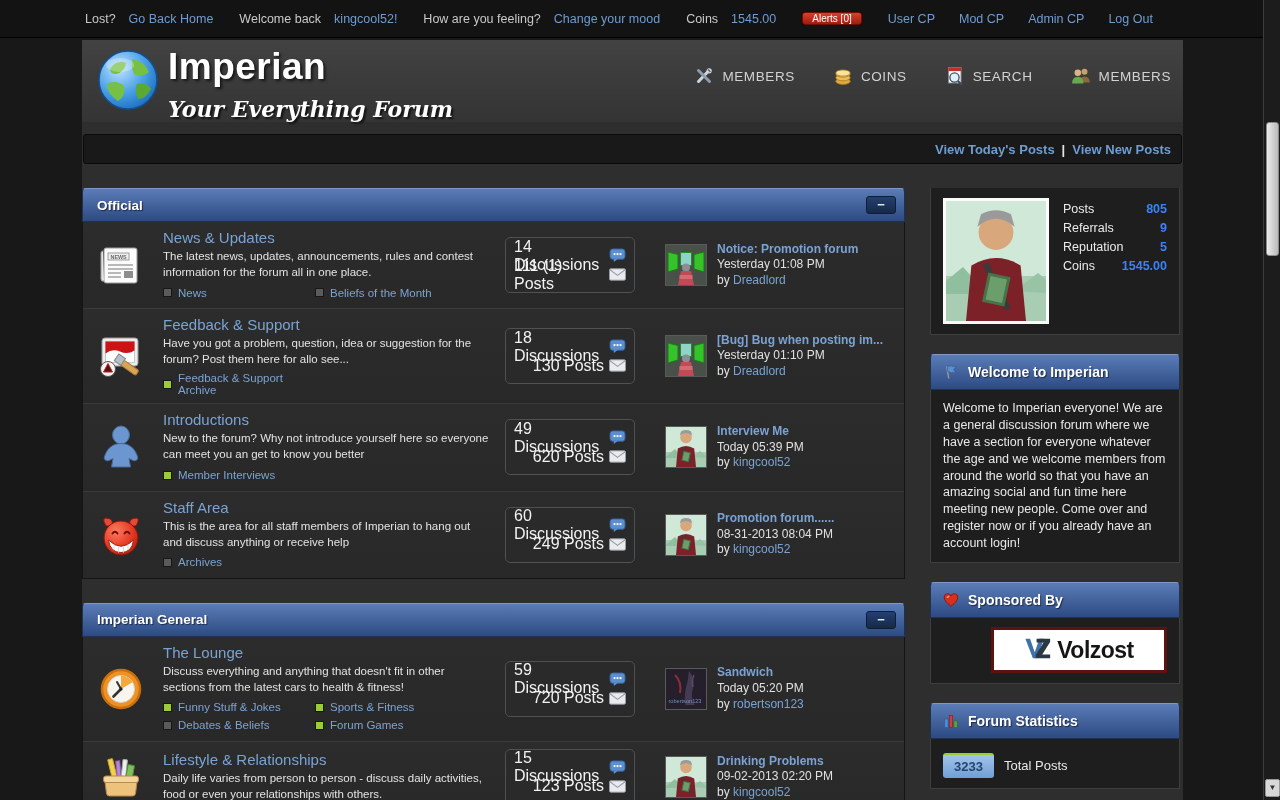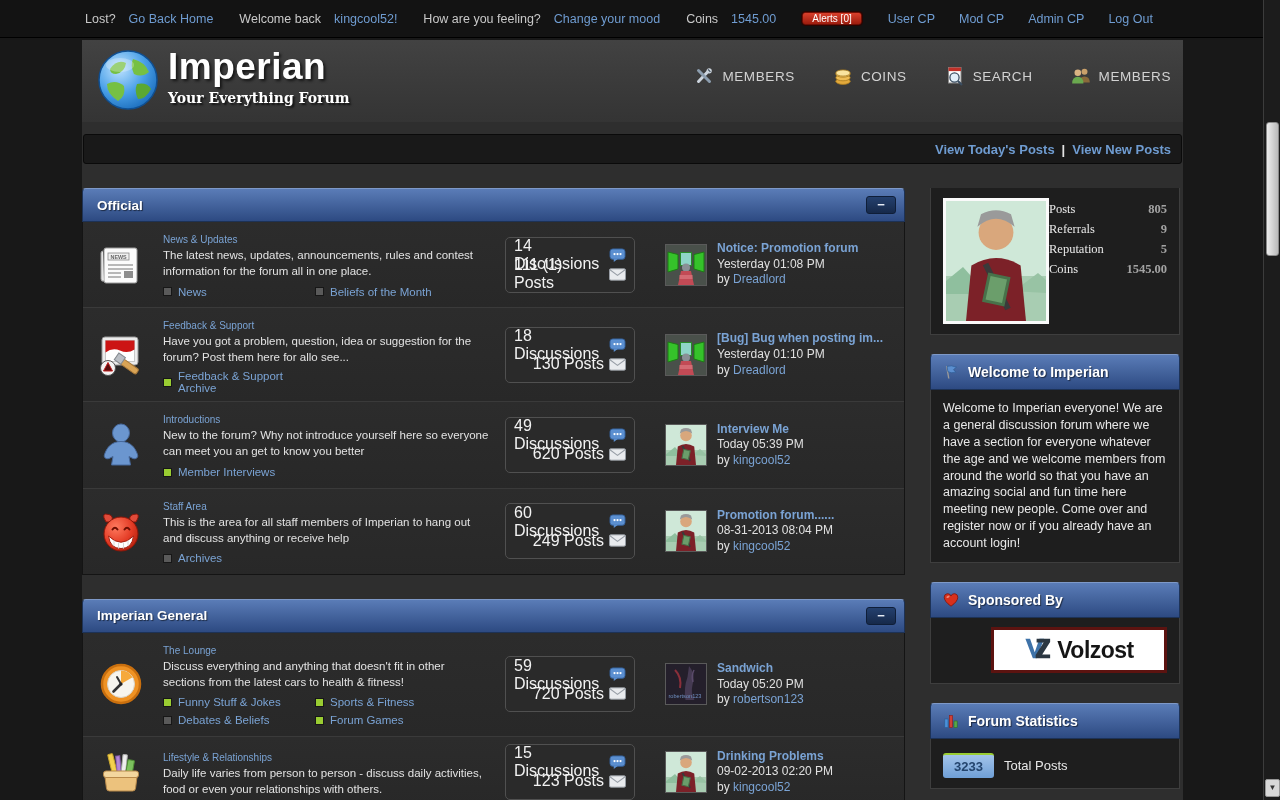--- a/index.html
+++ b/index.html
@@ -19,22 +19,22 @@
 
   
   .wrapper{position:absolute;left:82px;top:40px;width:1101px;height:762px;background:#2e2e2e;overflow:hidden;}
   .site-header{height:82px;background:linear-gradient(#424242,#343434);position:relative;}
   .logo{position:absolute;left:14px;top:8px;display:flex;align-items:flex-start;}
   .logo-globe{width:64px;height:64px;display:block;}
   .logo-globe svg{width:64px;height:64px;display:block;}
   .logo-text{margin-left:8px;}
   .site-name{font-size:37px;font-weight:bold;color:#fff;line-height:1.02;letter-spacing:.5px;
              text-shadow:2px 2px 3px rgba(0,0,0,.65);}
-  .tagline{font-family:"DejaVu Serif",serif;font-weight:bold;font-size:14px;color:#fff;
-           text-shadow:2px 2px 2px rgba(0,0,0,.65);margin-top:4px;}
+  .tagline{font-family:"DejaVu Serif",serif;font-style:italic;font-weight:bold;font-size:22px;color:#fff;
+           text-shadow:2px 2px 2px rgba(0,0,0,.65);margin-top:10px;}
   .nav{position:absolute;right:12px;top:26px;display:flex;gap:38px;}
   .nav-item{display:flex;align-items:center;gap:8px;color:#d2d2d2;font-size:13.5px;letter-spacing:.6px;}
   .nav-ic{width:20px;height:20px;display:inline-flex;}
   .nav-ic svg{width:20px;height:20px;}
 
   
   .content{padding-top:12px;}
   .breadcrumb-bar{height:30px;margin:0 1px;background:#191919;border:1px solid #0a0a0a;border-radius:3px;
                   display:flex;align-items:center;justify-content:flex-end;padding-right:10px;
                   font-size:13px;color:#e3e3e3;gap:7px;box-sizing:border-box;font-weight:bold;}
@@ -54,21 +54,21 @@
   .collapse-btn{width:30px;height:18px;background:linear-gradient(#24406e,#16294a);border:1px solid #0f1e38;
                 border-radius:3px;color:#e6ecf5;font-weight:bold;font-size:13px;line-height:14px;
                 text-align:center;padding:0;cursor:pointer;}
   .forum-rows{background:#262626;border:1px solid #141414;border-top:none;}
   .forum-row{display:flex;align-items:center;padding:7px 0 7px 14px;border-top:1px solid #3a3a3a;
              background:linear-gradient(#2c2c2c,#282828);box-sizing:border-box;}
   .forum-row:first-child{border-top:none;}
   .forum-icon{width:48px;height:48px;flex:none;display:inline-flex;}
   .forum-icon svg{width:48px;height:48px;}
   .forum-info{margin-left:18px;width:326px;flex:none;}
-  .forum-title{color:#7aa3d4;font-size:10px;display:inline-block;margin-bottom:2px;}
+  .forum-title{color:#7aa3d4;font-size:15px;display:inline-block;margin-bottom:2px;}
   .forum-desc{color:#e2e2e2;font-size:11.5px;line-height:1.4;}
   .subforums{margin-top:3px;}
   .subforum{display:inline-flex;align-items:center;gap:6px;width:152px;font-size:11.5px;margin-top:2px;}
   .subforum a{color:#7aa3d4;}
   .bullet{width:7px;height:7px;display:inline-block;border:1px solid #171717;flex:none;}
   .bullet.new{background:#9acd32;}
   .bullet.old{background:#5a5a5a;}
   .stats-box{width:130px;flex:none;margin-left:16px;background:#2a2a2a;border:1px solid #505050;
              border-radius:5px;padding:8px;box-sizing:border-box;align-self:center;}
   .stat-line{display:flex;justify-content:flex-end;align-items:center;gap:5px;color:#f2f2f2;
@@ -90,23 +90,23 @@
   .panel-header{height:36px;background:linear-gradient(#5a7cb7,#2d4a82);border:1px solid #1d3256;
                 border-top:1px solid #7e99c8;border-radius:4px 4px 0 0;display:flex;align-items:center;
                 gap:9px;padding:0 12px;box-sizing:border-box;color:#fff;font-weight:bold;font-size:14px;
                 text-shadow:1px 1px 1px rgba(0,0,0,.55);}
   .panel-ic{display:inline-flex;}
   .panel-ic svg{width:16px;height:16px;}
   .panel-body{background:#1e1e1e;border:1px solid #3e3e3e;border-top:none;padding:10px 12px;box-sizing:border-box;}
   .profile-body{display:flex;}
   .avatar-large{width:100px;height:120px;border:3px solid #fafafa;background:#cfe8d8;flex:none;overflow:hidden;}
   .avatar-large svg{width:100%;height:100%;display:block;}
-  .profile-stats{flex:1;font-size:12.5px;color:#eaeaea;margin-top:4px;font-family:Liberation Serif, serif;}
+  .profile-stats{margin-left:14px;flex:1;font-size:12.5px;color:#eaeaea;margin-top:4px;}
   .pstat{display:flex;justify-content:space-between;margin-bottom:5px;}
-  .pstat .val{font-weight:bold;color:#a3a3a3;}
+  .pstat .val{font-weight:bold;color:#3b82f6;}
   .welcome-body{font-size:12.5px;color:#e8e8e8;line-height:1.35;}
   .sponsor-body{display:flex;justify-content:flex-end;align-items:center;height:66px;}
   .sponsor-logo{background:#fff;border:3px solid #5c1310;display:flex;align-items:center;justify-content:center;
                 gap:5px;width:170px;height:40px;}
   .sponsor-logo svg{width:28px;height:25px;}
   .sponsor-name{font-weight:bold;font-size:23px;color:#151515;letter-spacing:-.5px;}
   .fstat{display:flex;align-items:center;gap:10px;padding-top:4px;}
   .fstat-badge{background:linear-gradient(#a3c4ea,#6f9fd6);border-top:2px solid #9acd32;border-radius:3px;
                color:#24456e;font-weight:bold;font-size:13px;padding:4px 11px;}
   .fstat-label{color:#e8e8e8;font-size:13px;}

